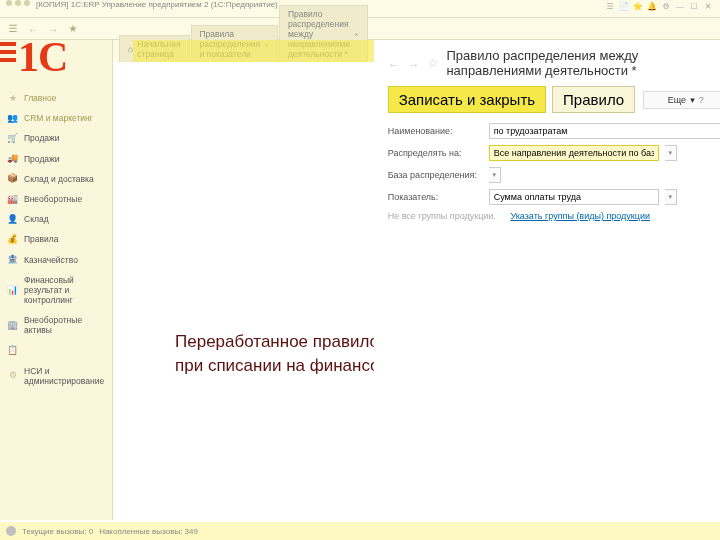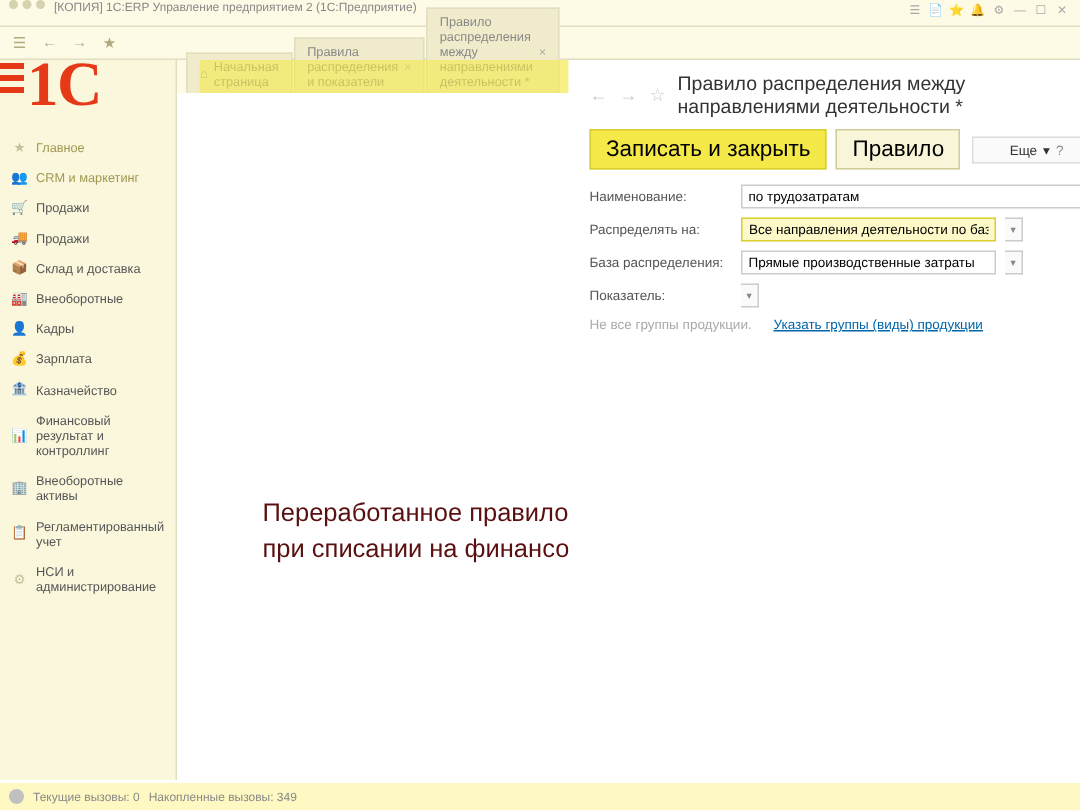--- a/index.html
+++ b/index.html
@@ -105,41 +105,40 @@
     <div class="sb-item">
         <span class="sb-ico">📦</span>
         <span>Склад и доставка</span>
       </div>
     <div class="sb-item">
         <span class="sb-ico">🏭</span>
         <span>Внеоборотные</span>
       </div>
     <div class="sb-item">
         <span class="sb-ico">👤</span>
-        <span>Кадры</span>
+        <span>Склад</span>
       </div>
     <div class="sb-item">
         <span class="sb-ico">💰</span>
-        <span>Зарплата</span>
+        <span>Правила</span>
       </div>
     <div class="sb-item">
         <span class="sb-ico">🏦</span>
         <span>Казначейство</span>
       </div>
     <div class="sb-item">
         <span class="sb-ico">📊</span>
         <span>Финансовый результат и контроллинг</span>
       </div>
     <div class="sb-item">
         <span class="sb-ico">🏢</span>
         <span>Внеоборотные активы</span>
       </div>
     <div class="sb-item">
         <span class="sb-ico">📋</span>
-        <span>Регламентированный учет</span>
       </div>
     <div class="sb-item">
         <span class="sb-ico">⚙</span>
         <span>НСИ и администрирование</span>
       </div>
   </div>
 
   <div class="content">
     <div class="tabs">
       <div class="tab">
@@ -178,25 +177,25 @@
         <span class="flabel">Наименование:</span>
         <input class="finput" style="width: 240px;" value="по трудозатратам">
       </div>
       <div class="frow">
         <span class="flabel">Распределять на:</span>
         <input class="finput hl" value="Все направления деятельности по базе" style="">
         <span class="dd">▾</span>
       </div>
       <div class="frow">
         <span class="flabel">База распределения:</span>
-        <input class="finput" value="Прямые производственные затраты" style="">
         <span class="dd">▾</span>
       </div>
       <div class="frow">
         <span class="flabel">Показатель:</span>
+        <input class="finput" value="Сумма оплаты труда" style="">
         <span class="dd">▾</span>
       </div>
       <div class="frow">
         <span class="lbl-gray">Не все группы продукции.</span>&nbsp;
         <span class="lnk">Указать группы (виды) продукции</span>
       </div>
     </div>
   </div>
 </div>
 

